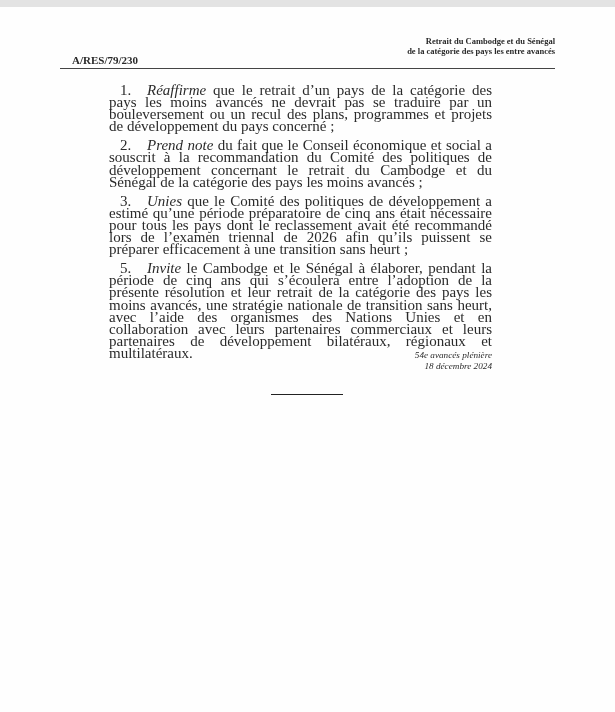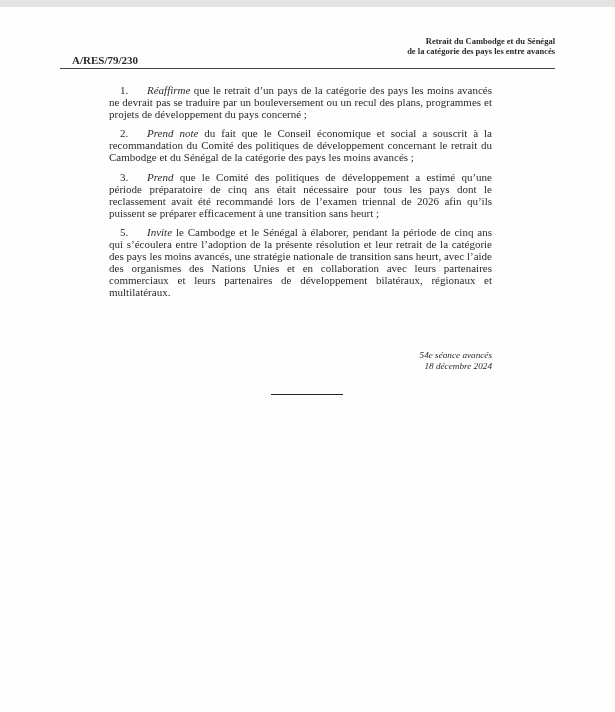--- a/index.html
+++ b/index.html
@@ -4,21 +4,21 @@
 <style>
   html, body { margin:0; padding:0; }
   body {
     width:615px; height:712px; background:#fefefe; position:relative; overflow:hidden;
     font-family:"Liberation Serif","DejaVu Serif",serif; color:#2a2a2a;
   }
   .topbar { position:absolute; left:0; top:0; width:615px; height:7px; background:#e3e3e3; }
   .header { position:absolute; left:60px; top:45px; width:495px; height:23px; border-bottom:1.5px solid #444; }
   .symbol { position:absolute; left:0; bottom:2px; font-weight:bold; font-size:11px;margin-left:12px; }
   .title { position:absolute; right:0; bottom:12px; text-align:right; font-weight:bold; font-size:8.5px; line-height:10px; }
-  .body { position:absolute; left:109px; top:84px; width:383px; font-size:11px; line-height:12.1px; text-align:justify; }
+  .body { position:absolute; left:109px; top:84px; width:383px; font-size:15px; line-height:12.1px; text-align:justify; }
   .para { margin:0 0 7px 0; text-indent:0; }
   .para .num { display:inline-block; width:27px; padding-left:11px; box-sizing:content-box; }
   .para .verb { font-style:italic; }
   .signoff { position:absolute; right:123px; top:350px; text-align:right; font-style:italic; font-size:9.2px; line-height:11px; }
   .endline { position:absolute; left:271px; top:394px; width:72px; height:1px; background:#222; }
 </style>
 </head>
 <body>
 
 <div class="topbar"></div>
@@ -27,22 +27,22 @@
   <div class="symbol">A/RES/79/230</div>
   <div class="title">
     <div>Retrait du Cambodge et du Sénégal</div>
     <div>de la catégorie des pays les entre avancés</div>
   </div>
 </div>
 
 <div class="body">
   <p class="para"><span class="num">1.</span><span class="verb">Réaffirme</span><span> que le retrait d’un pays de la catégorie des pays les moins avancés ne devrait pas se traduire par un bouleversement ou un recul des plans, programmes et projets de développement du pays concerné ;</span></p>
   <p class="para"><span class="num">2.</span><span class="verb">Prend note</span><span> du fait que le Conseil économique et social a souscrit à la recommandation du Comité des politiques de développement concernant le retrait du Cambodge et du Sénégal de la catégorie des pays les moins avancés ;</span></p>
-  <p class="para"><span class="num">3.</span><span class="verb">Prend</span><span> que le Comité des politiques de développement a estimé qu’une période préparatoire de cinq ans était nécessaire pour tous les pays dont le reclassement avait été recommandé lors de l’examen triennal de 2026 afin qu’ils puissent se préparer efficacement à une transition sans heurt ;</span></p>
+  <p class="para"><span class="num">3.</span><span class="verb">Unies</span><span> que le Comité des politiques de développement a estimé qu’une période préparatoire de cinq ans était nécessaire pour tous les pays dont le reclassement avait été recommandé lors de l’examen triennal de 2026 afin qu’ils puissent se préparer efficacement à une transition sans heurt ;</span></p>
   <p class="para"><span class="num">5.</span><span class="verb">Invite</span><span> le Cambodge et le Sénégal à élaborer, pendant la période de cinq ans qui s’écoulera entre l’adoption de la présente résolution et leur retrait de la catégorie des pays les moins avancés, une stratégie nationale de transition sans heurt, avec l’aide des organismes des Nations Unies et en collaboration avec leurs partenaires commerciaux et leurs partenaires de développement bilatéraux, régionaux et multilatéraux.</span></p>
 </div>
 
 <div class="signoff">
-  <div>54e séance avancés</div>
+  <div>54e avancés plénière</div>
   <div>18 décembre 2024</div>
 </div>
 
 <div class="endline"></div>
 
 </body></html>

